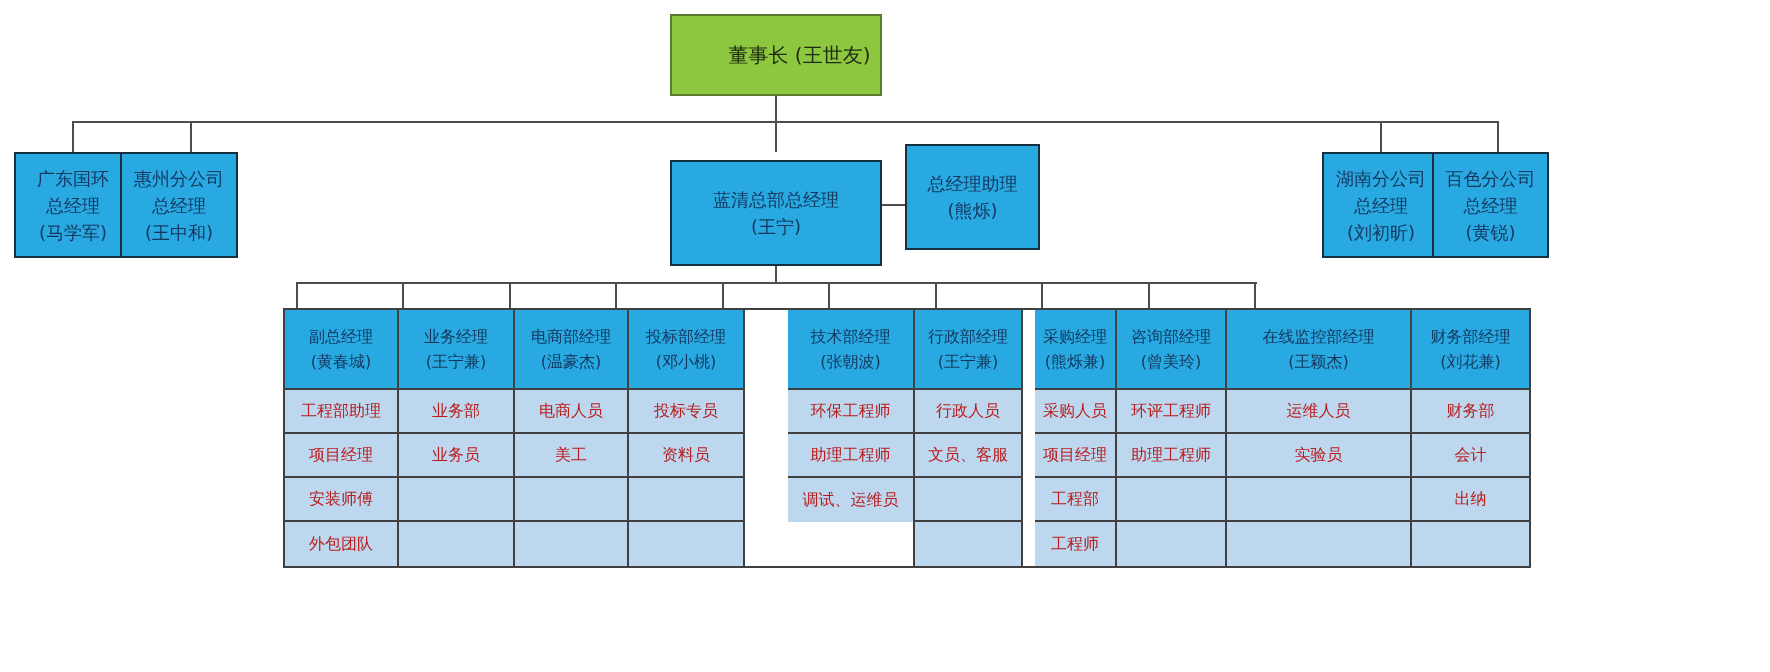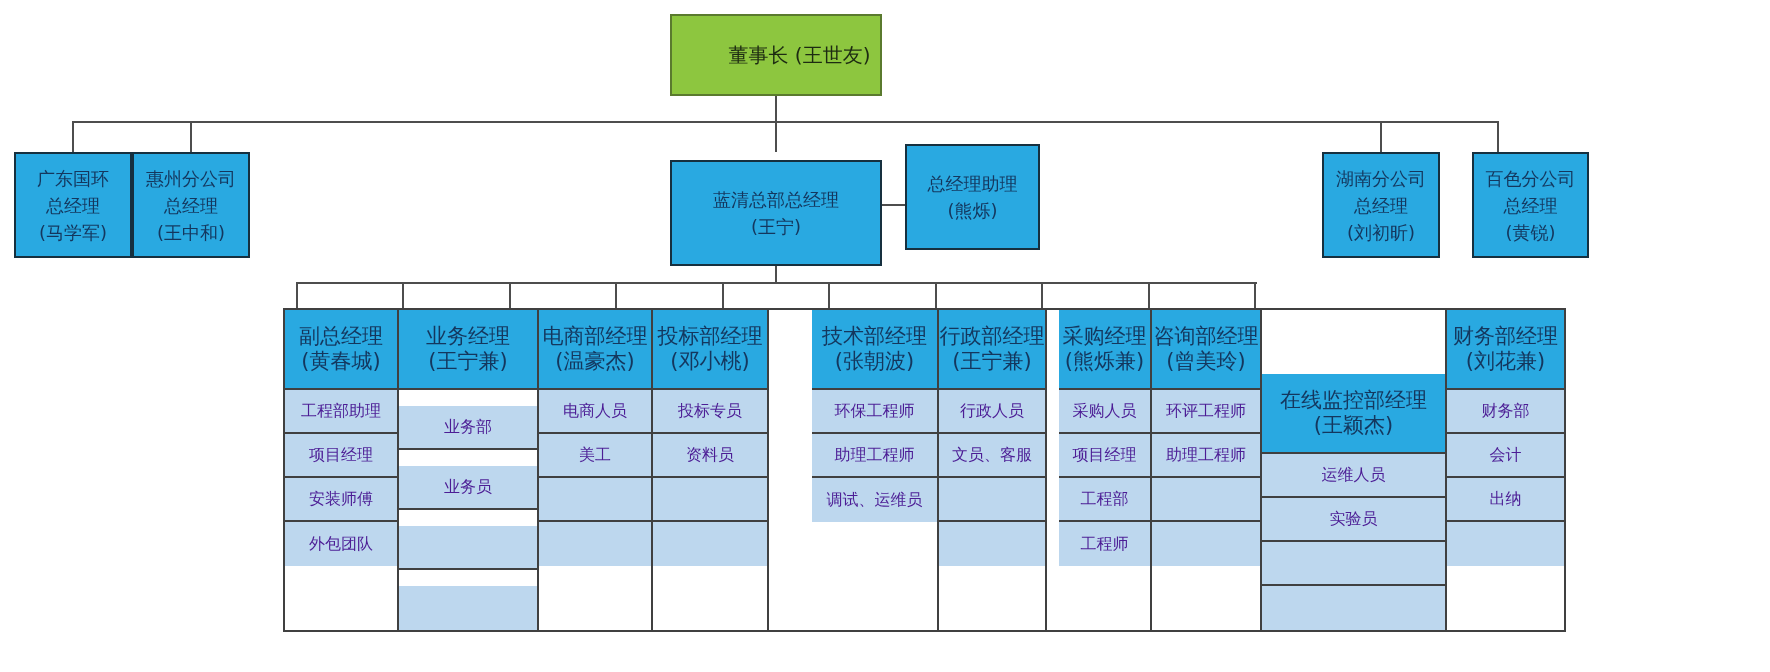--- a/index.html
+++ b/index.html
@@ -22,25 +22,25 @@
   .dept-table{
     position:absolute;left:283px;top:308px;display:flex;
     border:2px solid var(--grid);box-sizing:border-box;background:#fff;
   }
   .dept-col{box-sizing:border-box;border-right:2px solid var(--grid);display:flex;flex-direction:column;}
   .dept-col:last-child{border-right:none;}
   .dept-head{
     box-sizing:border-box;height:80px;background:var(--blue);
     border-bottom:2px solid var(--grid);color:#14375e;
     display:flex;flex-direction:column;align-items:center;justify-content:center;
-    font-size:21px;line-height:25px;text-align:center;
+    font-size:16px;line-height:25px;text-align:center;
   }
   .dept-cell{
     box-sizing:border-box;height:44px;background:var(--cell);
-    border-bottom:2px solid var(--grid);color:#4c1d95;
+    border-bottom:2px solid var(--grid);color:#b91c1c;
     display:flex;align-items:center;justify-content:center;
     font-size:16px;text-align:center;
   }
   .dept-cell:last-child{border-bottom:none;}
 </style>
 </head>
 <body>
 
 <div class="canvas" style="--green: #8dc63f; --blue: #29a9e1; --cell: #bdd7ee;">
 
@@ -71,21 +71,21 @@
   <div class="node green" style="left:670px;top:14px;width:212px;height:82px">
     <div>董事长 (王世友)</div>
   </div>
 
   <div class="node blue" style="left:14px;top:152px;width:118px;height:106px">
     <div>广东国环</div>
     <div>总经理</div>
     <div>(马学军)</div>
   </div>
 
-  <div class="node blue" style="left:132px;top:152px;width:118px;height:106px">
+  <div class="node blue" style="left:120px;top:152px;width:118px;height:106px">
     <div>惠州分公司</div>
     <div>总经理</div>
     <div>(王中和)</div>
   </div>
 
   <div class="node blue" style="left:670px;top:160px;width:212px;height:106px">
     <div>蓝清总部总经理</div>
     <div>(王宁)</div>
   </div>
 
@@ -93,38 +93,38 @@
     <div>总经理助理</div>
     <div>(熊烁)</div>
   </div>
 
   <div class="node blue" style="left:1322px;top:152px;width:118px;height:106px">
     <div>湖南分公司</div>
     <div>总经理</div>
     <div>(刘初昕)</div>
   </div>
 
-  <div class="node blue" style="left:1472px;top:152px;width:117px;height:106px">
+  <div class="node blue" style="left:1432px;top:152px;width:117px;height:106px">
     <div>百色分公司</div>
     <div>总经理</div>
     <div>(黄锐)</div>
   </div>
 
   <div class="dept-table">
       <div class="dept-col" style="width: 114px;">
         <div class="dept-head">
           <div>副总经理</div>
           <div>(黄春城)</div>
         </div>
         <div class="dept-cell">工程部助理</div>
         <div class="dept-cell">项目经理</div>
         <div class="dept-cell">安装师傅</div>
         <div class="dept-cell">外包团队</div>
       </div>
-      <div class="dept-col" style="width: 140px; gap: 16px;">
+      <div class="dept-col" style="width: 116px;">
         <div class="dept-head">
           <div>业务经理</div>
           <div>(王宁兼)</div>
         </div>
         <div class="dept-cell">业务部</div>
         <div class="dept-cell">业务员</div>
         <div class="dept-cell"></div>
         <div class="dept-cell"></div>
       </div>
       <div class="dept-col" style="width: 114px;">
@@ -159,21 +159,21 @@
       <div class="dept-col" style="width: 108px;">
         <div class="dept-head">
           <div>行政部经理</div>
           <div>(王宁兼)</div>
         </div>
         <div class="dept-cell">行政人员</div>
         <div class="dept-cell">文员、客服</div>
         <div class="dept-cell"></div>
         <div class="dept-cell"></div>
       </div>
-      <div class="dept-col" style="width: 105px; padding-left: 12px;">
+      <div class="dept-col" style="width: 94px; padding-left: 12px;">
         <div class="dept-head">
           <div>采购经理</div>
           <div>(熊烁兼)</div>
         </div>
         <div class="dept-cell">采购人员</div>
         <div class="dept-cell">项目经理</div>
         <div class="dept-cell">工程部</div>
         <div class="dept-cell">工程师</div>
       </div>
       <div class="dept-col" style="width: 110px;">

